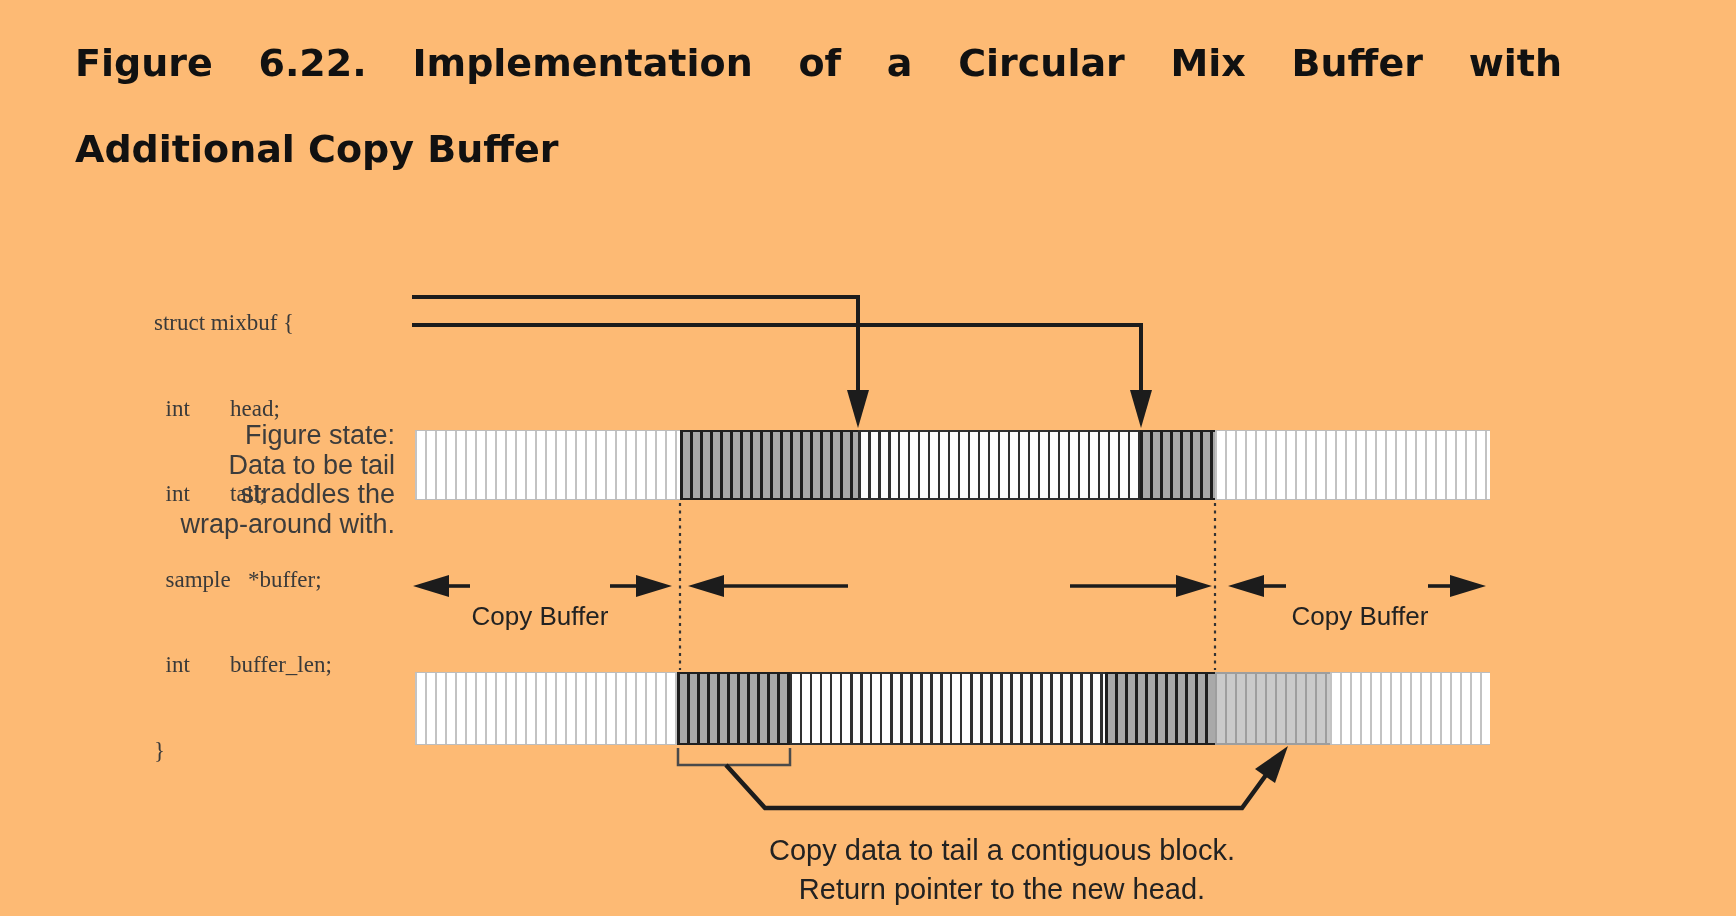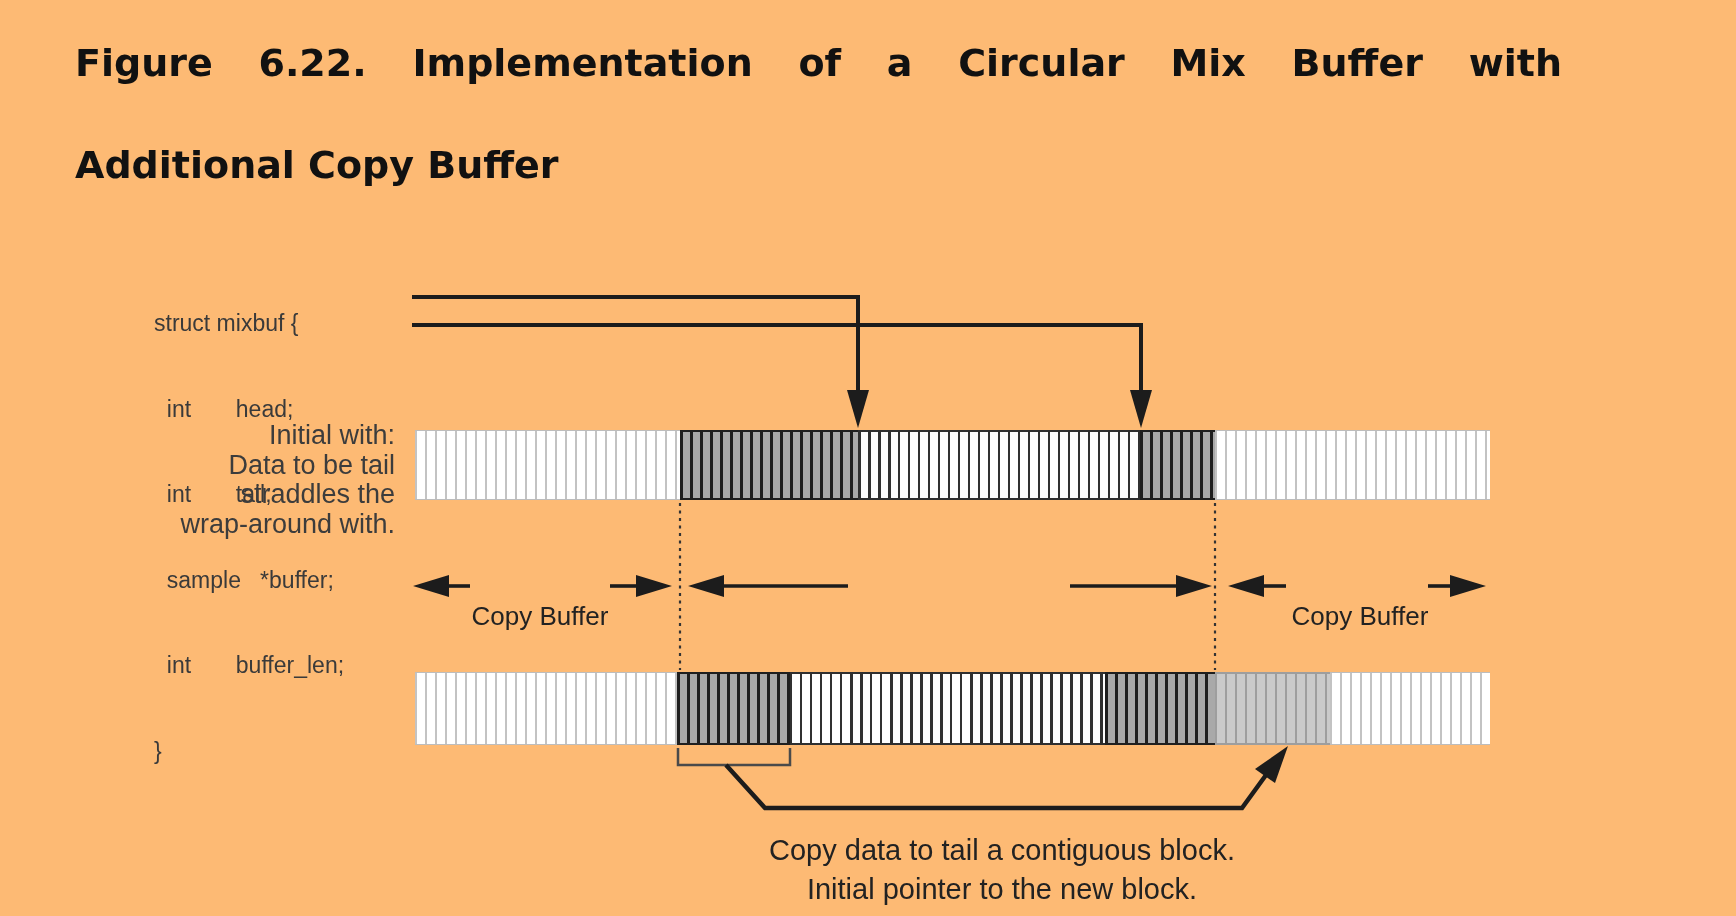--- a/index.html
+++ b/index.html
@@ -4,25 +4,25 @@
 <style>
   html,body{margin:0;padding:0;background:#fff;}
   #canvas{position:relative;width:1736px;height:916px;background:#fdba74;overflow:hidden;
           font-family:"Liberation Sans",sans-serif;}
 
   
   .fig-title{position:absolute;left:75px;top:42px;width:1487px;
              font-family:"DejaVu Sans",sans-serif;font-weight:bold;
              font-size:38px;color:var(--text,#111);line-height:42px;}
   .fig-title .t1{text-align:justify;text-align-last:justify;}
-  .fig-title .t2{margin-top:60px;text-align:left;}
+  .fig-title .t2{margin-top:44px;text-align:left;}
 
   
   .code{position:absolute;left:154px;top:252px;
-        font-family:Liberation Sans, sans-serif;font-size:23px;line-height:28.5px;
+        font-family:Liberation Serif, serif;font-size:23px;line-height:28.5px;
         color:var(--code-text,#3a3a3a);white-space:pre;}
 
   
   .note{position:absolute;left:105px;top:421px;width:290px;text-align:right;
         font-size:27px;line-height:29.5px;color:var(--note-text,#3c3c3c);}
 
   
   .bar{position:absolute;left:415px;width:1075px;}
   .bar-top{top:430px;height:70px;}
   .bar-bottom{top:672px;height:73px;}
@@ -79,21 +79,21 @@
   <div class="code">
     <div>struct mixbuf {</div>
     <div>  int       head;</div>
     <div>  int       tail;</div>
     <div>  sample   *buffer;</div>
     <div>  int       buffer_len;</div>
     <div>}</div>
   </div>
 
   <div class="note">
-    <div>Initial with:</div>
+    <div>Figure state:</div>
     <div>Data to be tail</div>
     <div>straddles the</div>
     <div>wrap-around with.</div>
   </div>
 
   <div class="bar bar-top">
     <div class="seg seg-light bt-cl"></div>
     <div class="seg seg-data  bt-dh"></div>
     <div class="seg seg-free  bt-fr"></div>
     <div class="seg seg-data  bt-dt"></div>
@@ -107,21 +107,21 @@
     <div class="seg seg-data   bb-dt"></div>
     <div class="seg seg-copied bb-cp"></div>
     <div class="seg seg-light  bb-cr"></div>
   </div>
 
   <div class="rlabel rl-left">Copy Buffer</div>
   <div class="rlabel rl-right">Copy Buffer</div>
 
   <div class="caption">
     <div>Copy data to tail a contiguous block.</div>
-    <div>Initial pointer to the new block.</div>
+    <div>Return pointer to the new head.</div>
   </div>
 
   <svg class="overlay" width="1736" height="916" viewBox="0 0 1736 916">
 
     <g>
       <path class="ptr" d="M412 297 H858 V392"></path>
       <polygon class="ptr-head" points="858,428 847,390 869,390"></polygon>
     </g>
 
     <g>

